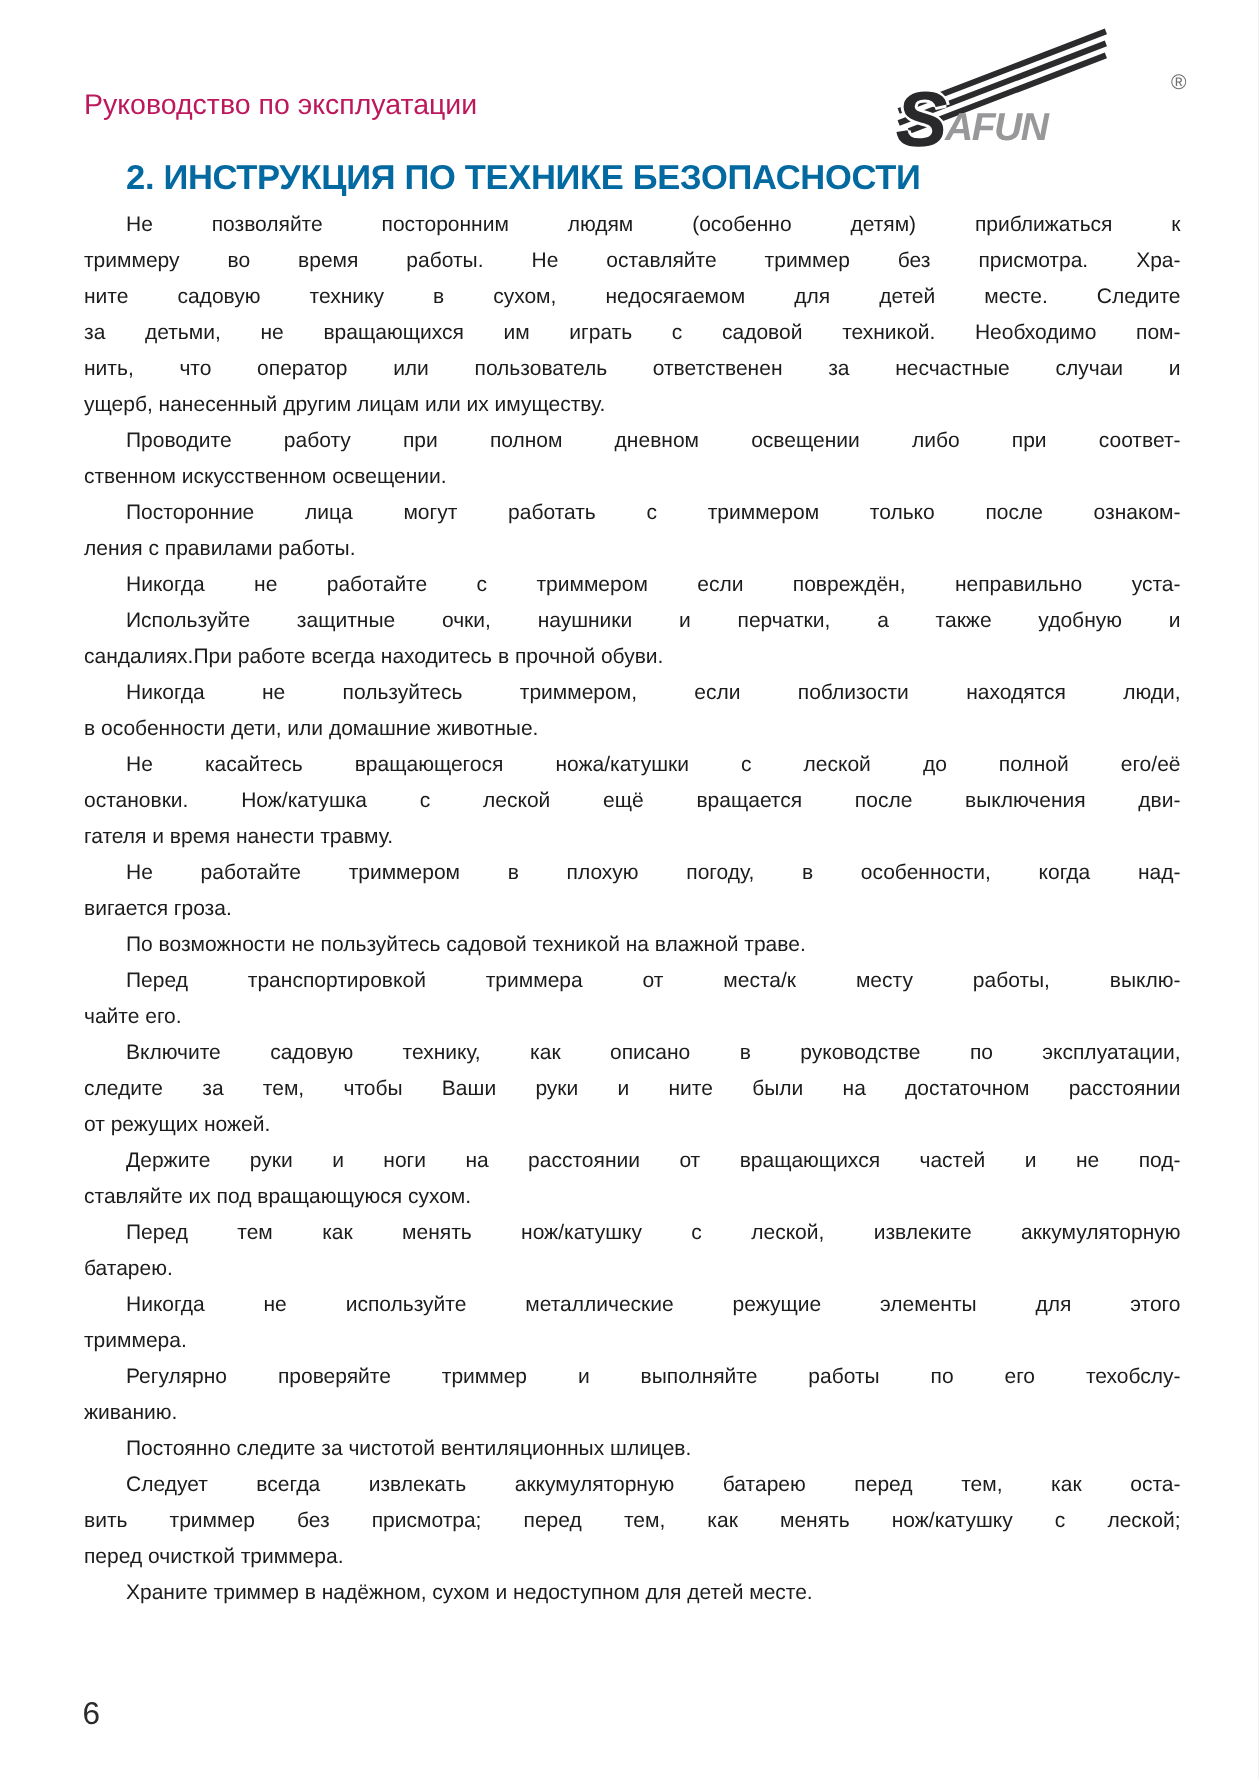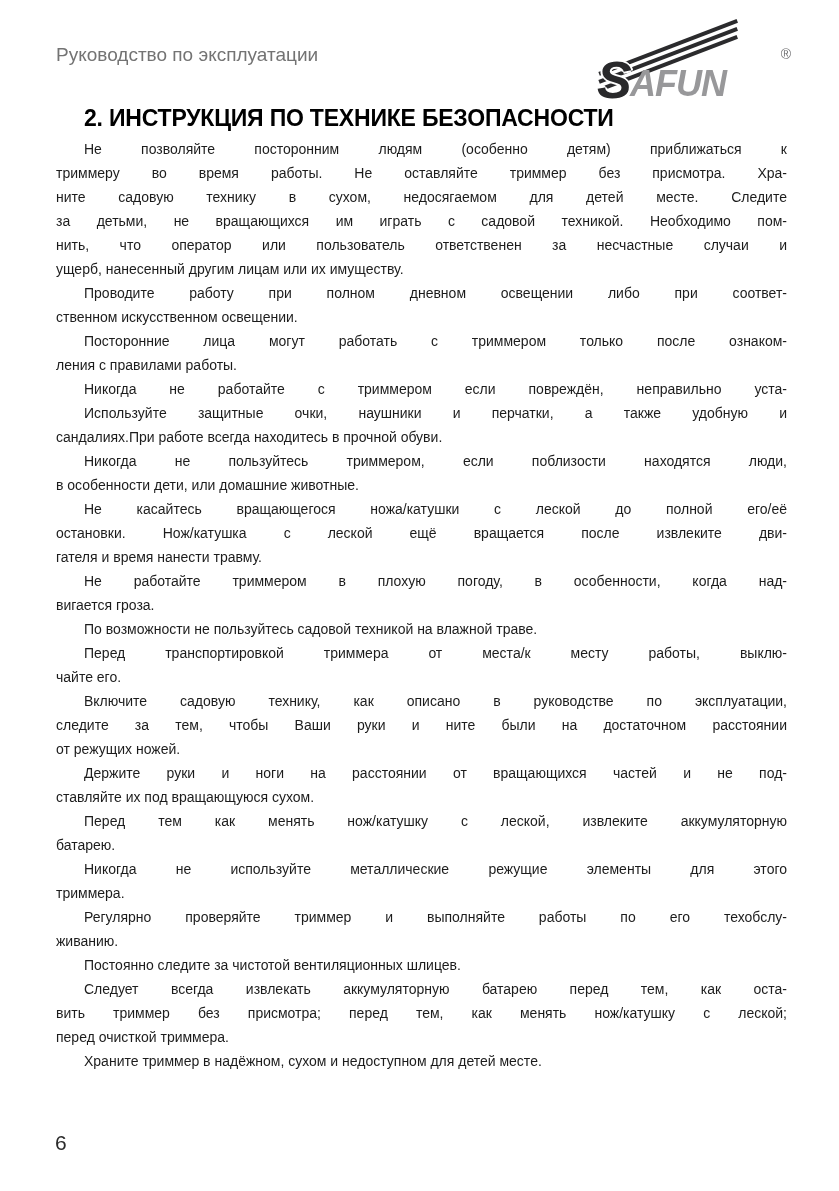--- a/index.html
+++ b/index.html
@@ -11,24 +11,24 @@
     background: #ffffff;
     font-family: "Liberation Sans", "DejaVu Sans", sans-serif;
     color: #1c1c1c;
     overflow: hidden;
   }
 
   
   .doc-header-title {
     position: absolute;
     left: 56px;
-    top: 44px;
+    top: 60px;
     font-size: 19px;
     line-height: 22px;
-    color: #737373;
+    color: #be185d;
   }
 
   
   .logo {
     position: absolute;
     right: 36px;
     top: 44px;
     width: 206px;
     height: 58px;
   }
@@ -54,21 +54,21 @@
     font-weight: bold;
     font-style: italic;
     color: #29292b;
     text-shadow: 2px 0 0 #fff, -2px 0 0 #fff, 0 2px 0 #fff, 0 -2px 0 #fff;
     z-index: 2;
   }
   .logo-rest {
     position: absolute;
     left: 33px;
     bottom: -2px;
-    font-size: 36px;
+    font-size: 26px;
     line-height: 40px;
     font-weight: bold;
     font-style: italic;
     letter-spacing: -1px;
     color: #98989a;
     z-index: 1;
   }
   .logo-reg {
     position: absolute;
     right: 12px;
@@ -80,21 +80,21 @@
 
   
   .section-heading {
     position: absolute;
     left: 84px;
     top: 104px;
     font-size: 23px;
     line-height: 28px;
     font-weight: bold;
     letter-spacing: -0.2px;
-    color: #000000;
+    color: #0369a1;
     white-space: nowrap;
   }
 
   
   .body-text {
     position: absolute;
     left: 56px;
     top: 137px;
     width: 731px;
     font-size: 14px;
@@ -163,21 +163,21 @@
       <div class="para">
         <div class="line first">Используйте защитные очки, наушники и перчатки, а также удобную и</div>
         <div class="line last">сандалиях.При работе всегда находитесь в прочной обуви.</div>
       </div>
       <div class="para">
         <div class="line first">Никогда не пользуйтесь триммером, если поблизости находятся люди,</div>
         <div class="line last">в особенности дети, или домашние животные.</div>
       </div>
       <div class="para">
         <div class="line first">Не касайтесь вращающегося ножа/катушки с леской до полной его/её</div>
-        <div class="line">остановки. Нож/катушка с леской ещё вращается после извлеките дви-</div>
+        <div class="line">остановки. Нож/катушка с леской ещё вращается после выключения дви-</div>
         <div class="line last">гателя и время нанести травму.</div>
       </div>
       <div class="para">
         <div class="line first">Не работайте триммером в плохую погоду, в особенности, когда над-</div>
         <div class="line last">вигается гроза.</div>
       </div>
       <div class="para">
         <div class="line first last">По возможности не пользуйтесь садовой техникой на влажной траве.</div>
       </div>
       <div class="para">

